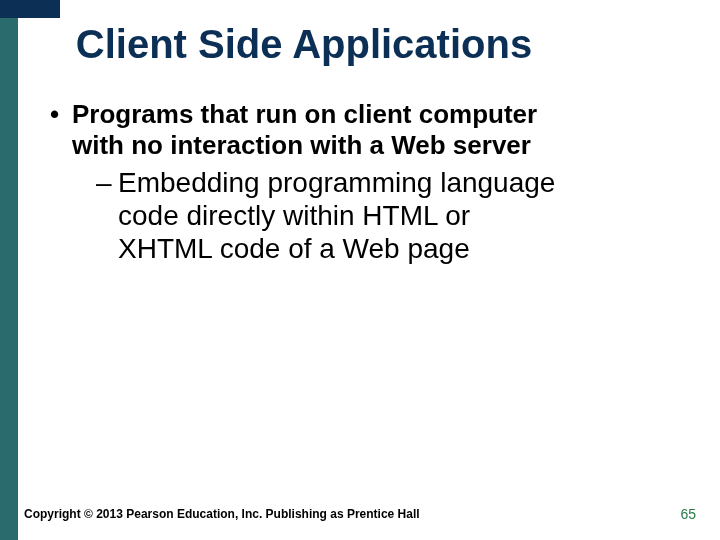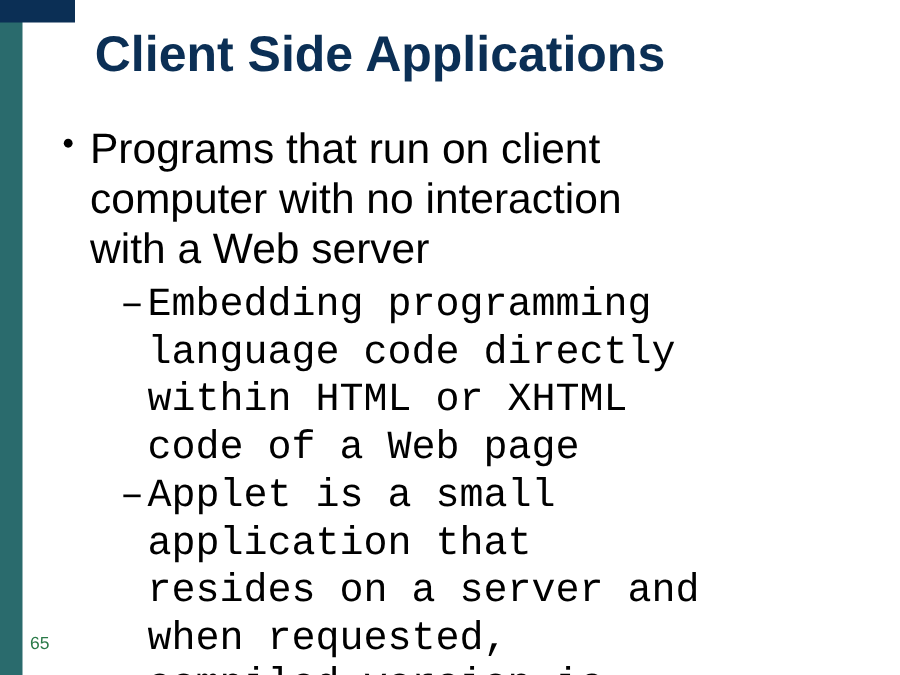--- a/index.html
+++ b/index.html
@@ -40,46 +40,46 @@
       font-family: Arial, Helvetica, sans-serif;
       color: #0b2f55;
       margin-bottom: 32px;
       letter-spacing: 0px;
     }
     .bullets {
       padding-left: 28px;
       padding-right: 28px;
     }
     .level1 {
-      font-size: 34px;
+      font-size: 26px;
       color: #000;
       line-height: 1.18;
       margin-bottom: 2px;
       position: relative;
       padding-left: 26px;
+      font-weight: bold;
     }
     .level1::before {
       content: "•";
       position: absolute;
       left: 4px;
       top: 0;
       font-size: 26px;
     }
     .level2-container {
       padding-left: 50px;
       margin-top: 6px;
     }
     .level2 {
-      font-size: 32px;
+      font-size: 28px;
       color: #000;
       line-height: 1.18;
       margin-bottom: 2px;
       position: relative;
       padding-left: 22px;
-      font-family: Liberation Mono, monospace;
     }
     .level2::before {
       content: "–";
       position: absolute;
       left: 0;
       top: 0;
     }
     .footer {
       position: absolute;
       bottom: 18px;
@@ -108,20 +108,20 @@
 <div class="nav-bar"></div>
 
 <div class="content">
   <h1 class="title">Client Side Applications</h1>
 
   <div class="bullets">
     <div class="level1">Programs that run on client computer with no interaction with a Web server</div>
 
     <div class="level2-container">
       <div class="level2">Embedding programming language code directly within HTML or XHTML code of  a Web page</div>
-      <div class="level2">Applet is a small application that resides on a server and when requested, compiled version is downloaded to client computer</div>
     </div>
   </div>
 </div>
 
 <div class="footer">
+  <div class="copyright">Copyright © 2013 Pearson Education, Inc. Publishing as Prentice Hall</div>
   <div class="page-number">65</div>
 </div>
 
 </body></html>

